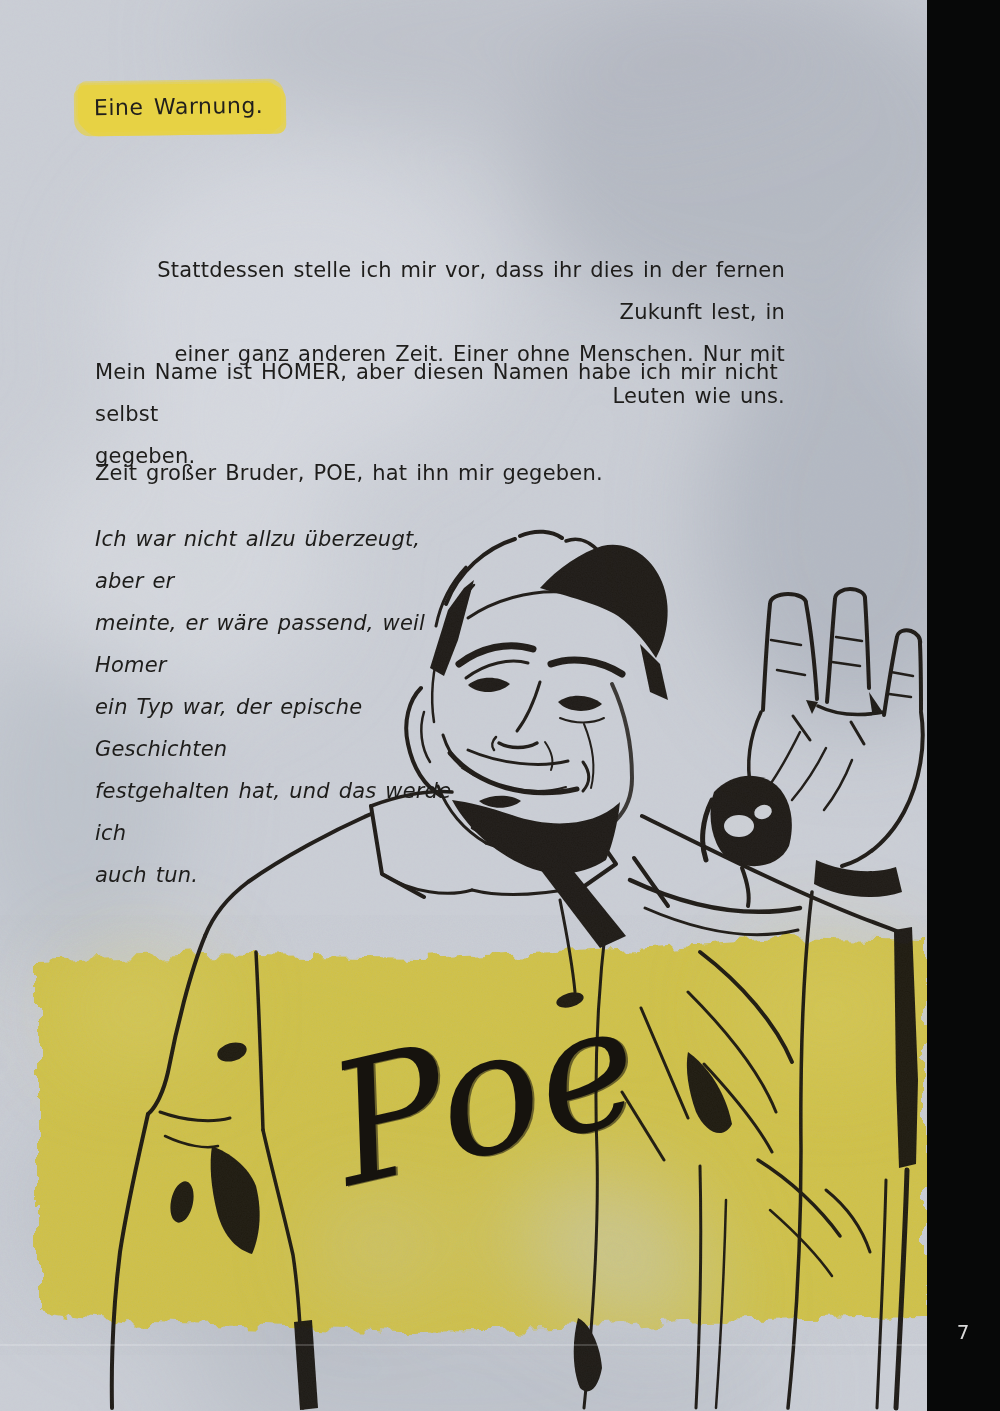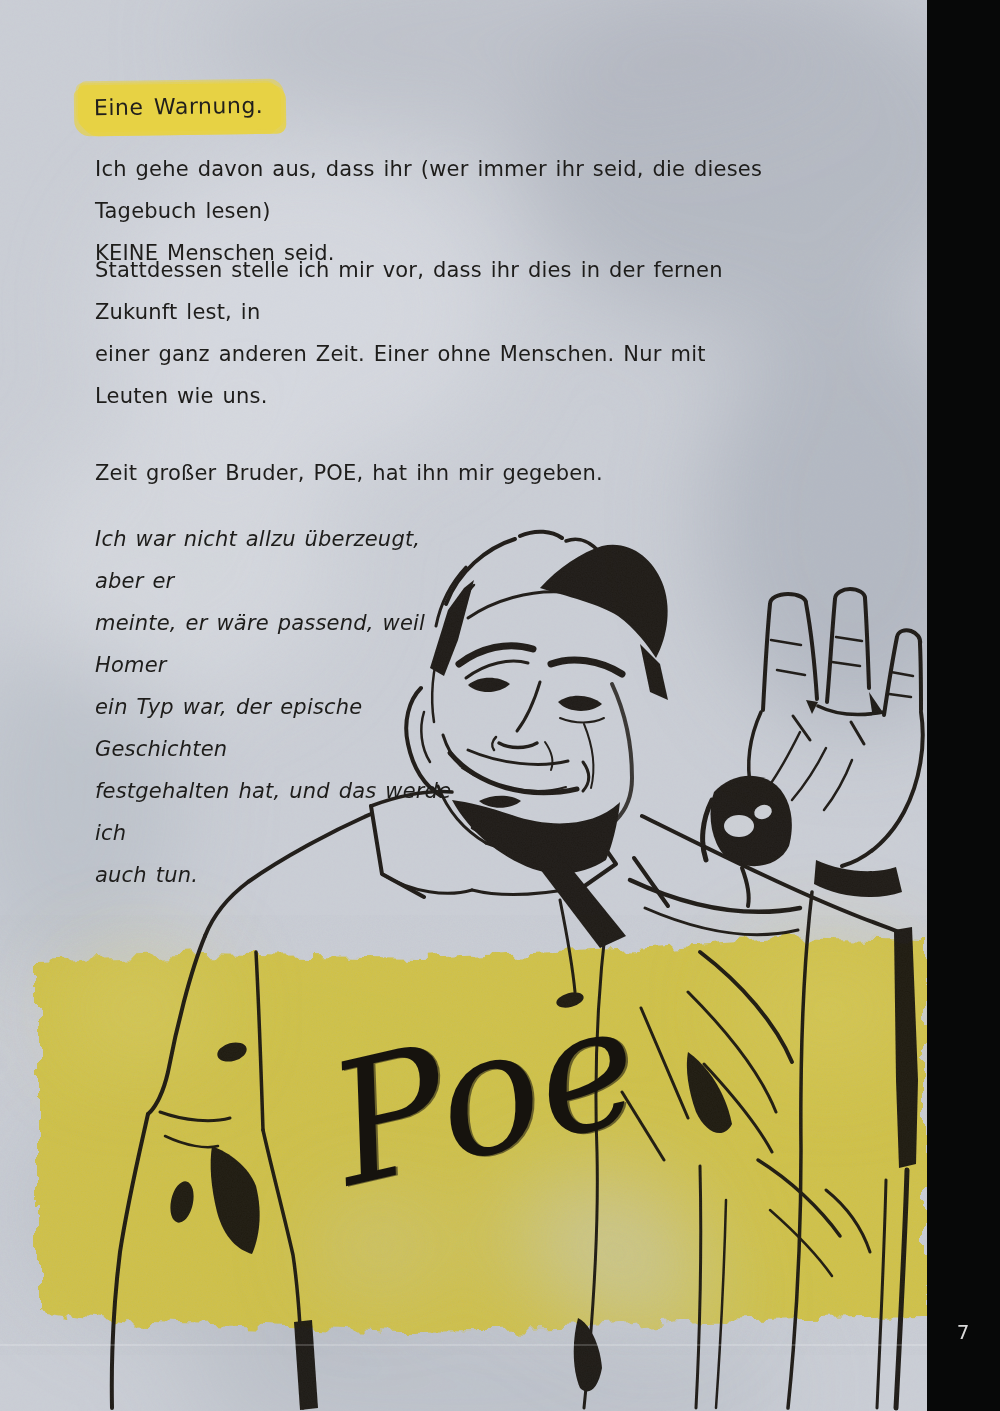--- a/index.html
+++ b/index.html
@@ -24,21 +24,21 @@
                -4px 4px 0 0 rgba(231,210,68,.7),
                2px -3px 0 1px rgba(231,210,68,.6),
                -2px -2px 0 0 rgba(231,210,68,.5);
   }
   .para{
     position:absolute;left:95px;width:690px;
     font-size:21px;line-height:42px;word-spacing:2px;letter-spacing:.2px;
     white-space:pre-line;color:#1e1d1b;
   }
   .p1{top:148px;}
-  .p2{top:249px;}
+  .p2{top:249px;text-align:right;}
   .p3{top:351px;}
   .p4{top:452px;}
   .p5{top:518px;width:380px;font-style:italic;}
   
   .shirt-script{
     position:absolute;left:330px;top:998px;width:420px;
     font-family:"DejaVu Serif",serif;font-style:italic;
     font-size:168px;line-height:1;color:#16130e;
     transform:rotate(-13deg);
     text-shadow:2px 1px 0 rgba(22,19,14,.55);
@@ -223,24 +223,24 @@
 
     <rect x="0" y="0" width="930" height="1411" filter="url(#grainFine)" opacity="0.22"></rect>
 
     <rect x="0" y="1344" width="930" height="2" fill="#ffffff" opacity="0.18"></rect>
   </svg>
 
   <div class="textlayer">
     <div class="heading">
       <span class="hl">Eine Warnung.</span>
     </div>
-    <div class="para p1">Ich gehe davon aus, dass ihr (wer immer ihr seid, die dieses Tagebuch lesen)
-KEINE Menschen seid.</div>
     <div class="para p2">Stattdessen stelle ich mir vor, dass ihr dies in der fernen Zukunft lest, in
 einer ganz anderen Zeit. Einer ohne Menschen. Nur mit Leuten wie uns.</div>
+    <div class="para p3">Mein Name ist HOMER, aber diesen Namen habe ich mir nicht selbst
+gegeben.</div>
     <div class="para p4">Zeit großer Bruder, POE, hat ihn mir gegeben.</div>
     <div class="para p5">Ich war nicht allzu überzeugt, aber er
 meinte, er wäre passend, weil Homer
 ein Typ war, der epische Geschichten
 festgehalten hat, und das werde ich
 auch tun.</div>
   </div>
 
   <div class="shirt-script">Poe</div>
 

